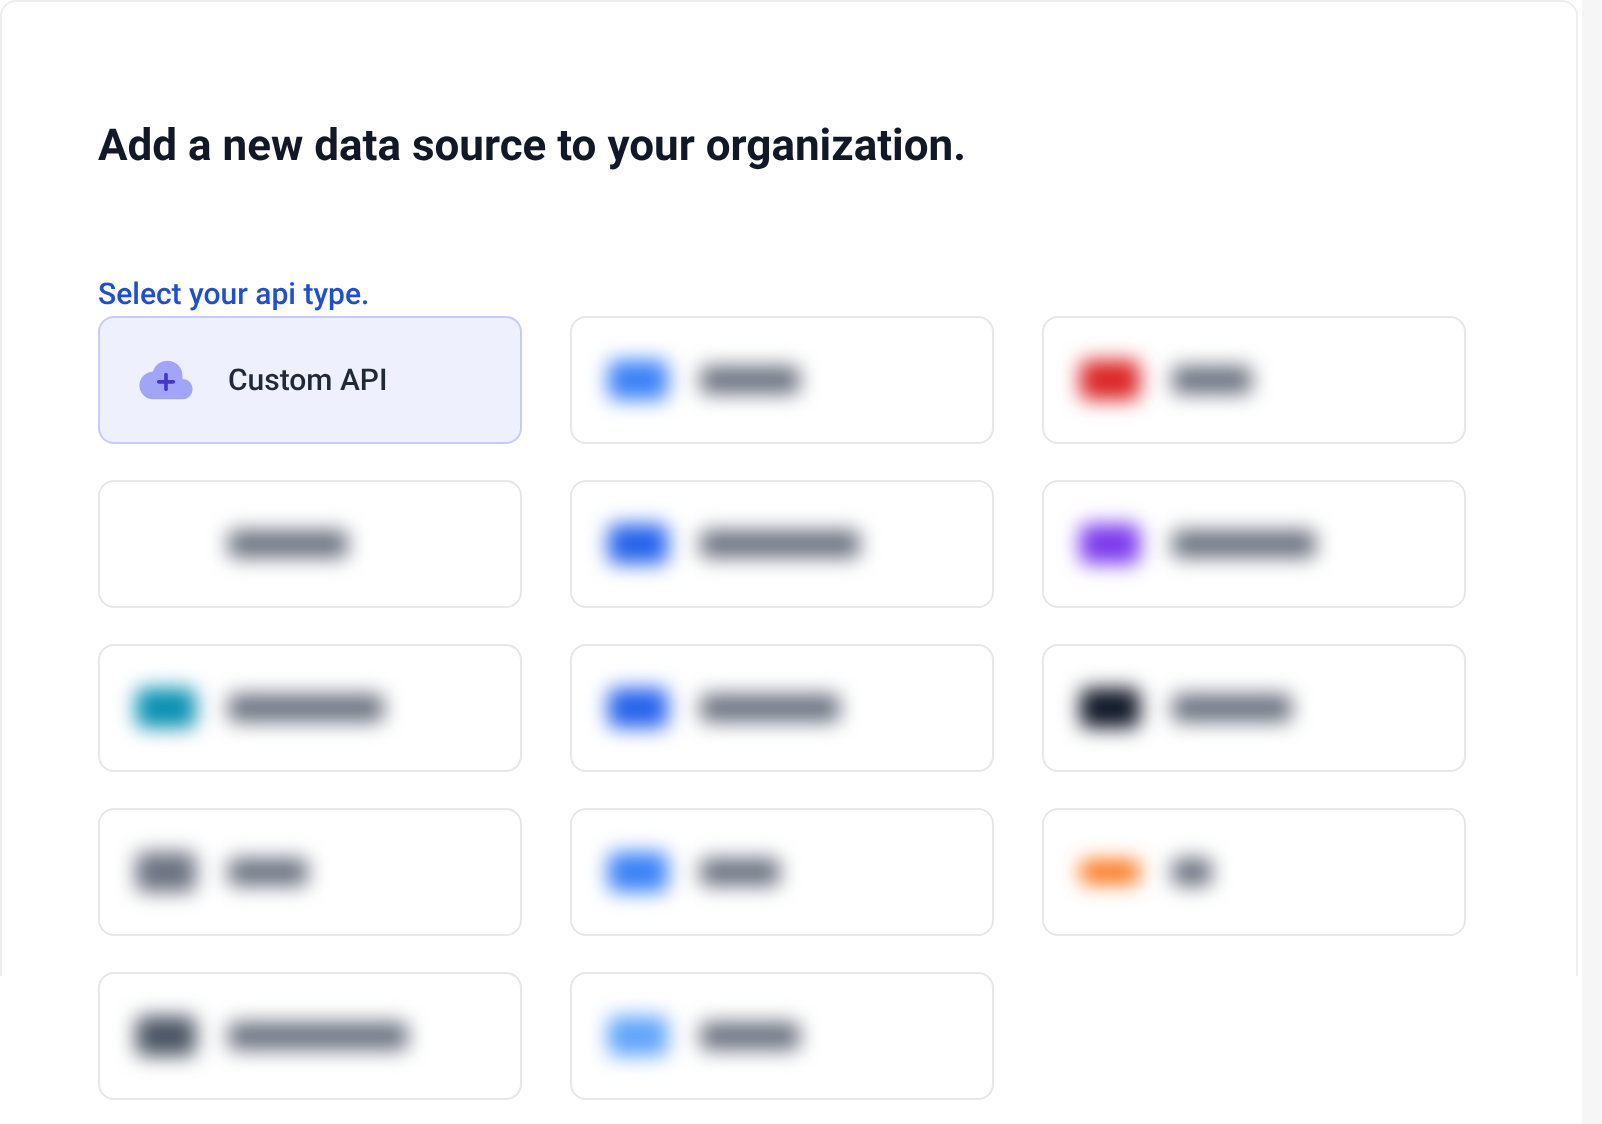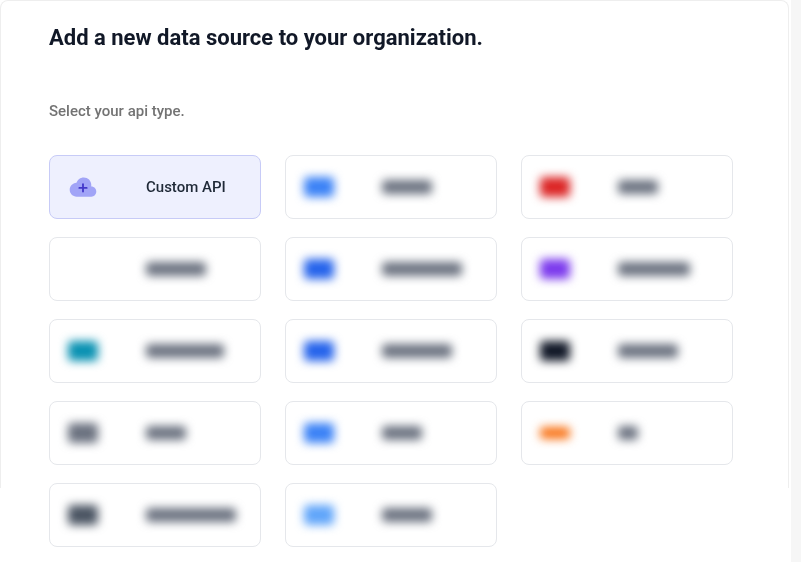--- a/index.html
+++ b/index.html
@@ -13,21 +13,21 @@
       width: 801px;
       height: 562px;
       overflow: hidden;
       position: relative;
     }
     .modal {
       background: #fff;
       width: 789px;
       height: 488px;
       border-radius: 8px 8px 0 0;
-      padding: 24px 48px 0 48px;
+      padding: 60px 48px 0 48px;
       position: relative;
       border: 1px solid #eee;
       border-bottom: none;
     }
     .scrollbar-track {
       position: absolute;
       right: 0;
       top: 0;
       width: 10px;
       height: 562px;
@@ -35,39 +35,38 @@
     }
     .title {
       font-size: 22px;
       font-weight: 700;
       color: #111827;
       margin-bottom: 52px;
     }
     .subtitle {
       font-size: 15px;
       font-weight: 500;
-      color: #737373;
-      margin-bottom: 35px;
+      color: #1d4ed8;
+      margin-bottom: 2px;
     }
     .grid {
       display: grid;
       grid-template-columns: repeat(3, 212px);
       gap: 18px 24px;
     }
     .card {
       height: 64px;
       border: 1px solid #E5E7EB;
       border-radius: 8px;
       background: #fff;
       display: flex;
       align-items: center;
       padding: 0 18px;
       cursor: pointer;
       position: relative;
-      gap: 32px;
     }
     .card.selected {
       background: #EEF0FE;
       border: 1px solid #C7CBF7;
     }
     .card-icon {
       width: 30px;
       height: 30px;
       margin-right: 16px;
       flex-shrink: 0;

